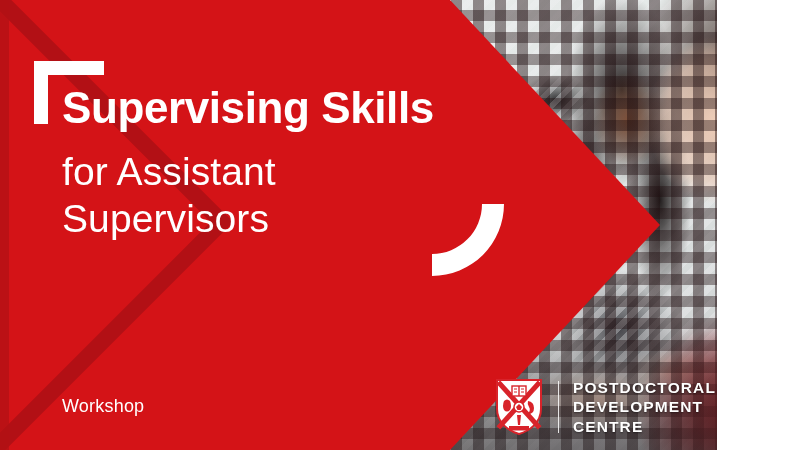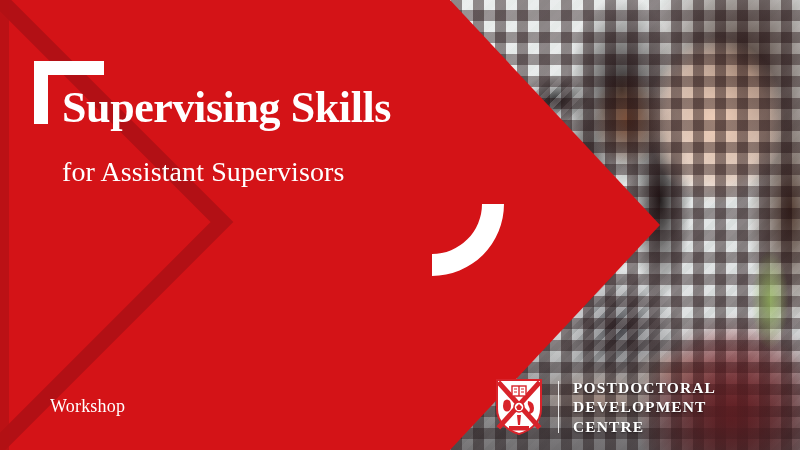--- a/index.html
+++ b/index.html
@@ -3,24 +3,24 @@
 <meta charset="utf-8">
 <title>Supervising Skills Workshop Banner</title>
 <style>
   html, body {
     margin: 0;
     padding: 0;
     background: #ffffff;
   }
   #banner {
     position: relative;
-    width: 800px;
+    width: 717px;
     height: 450px;
     overflow: hidden;
-    font-family: Liberation Serif, serif;
+    font-family: Liberation Sans, sans-serif;
     background: #ef4444;
     user-select: none;
   }
 
   
   .photo {
     position: absolute;
     inset: 0;
     background:
       
@@ -119,32 +119,32 @@
     color: #ffffff;
     font-size: 44px;
     font-weight: 700;
     line-height: 52px;
     letter-spacing: -0.4px;
     margin: 0;
     white-space: nowrap;
   }
   .subtitle {
     color: #ffffff;
-    font-size: 28px;
+    font-size: 39px;
     font-weight: 300;
     line-height: 47px;
     letter-spacing: 0.1px;
     margin: 14px 0 0 0;
   }
   .subtitle .line { display: block; }
 
   
   .event-type {
     position: absolute;
-    left: 50px;
+    left: 62px;
     top: 396px;
     color: #ffffff;
     font-size: 18px;
     font-weight: 400;
     letter-spacing: 0.2px;
   }
 
   
   .logo-lockup {
     position: absolute;

